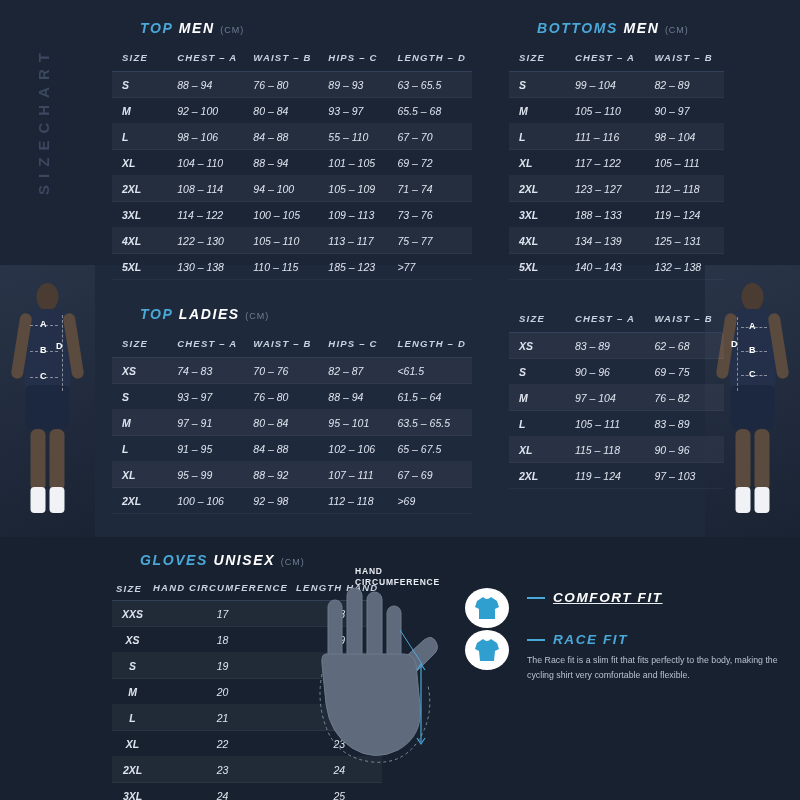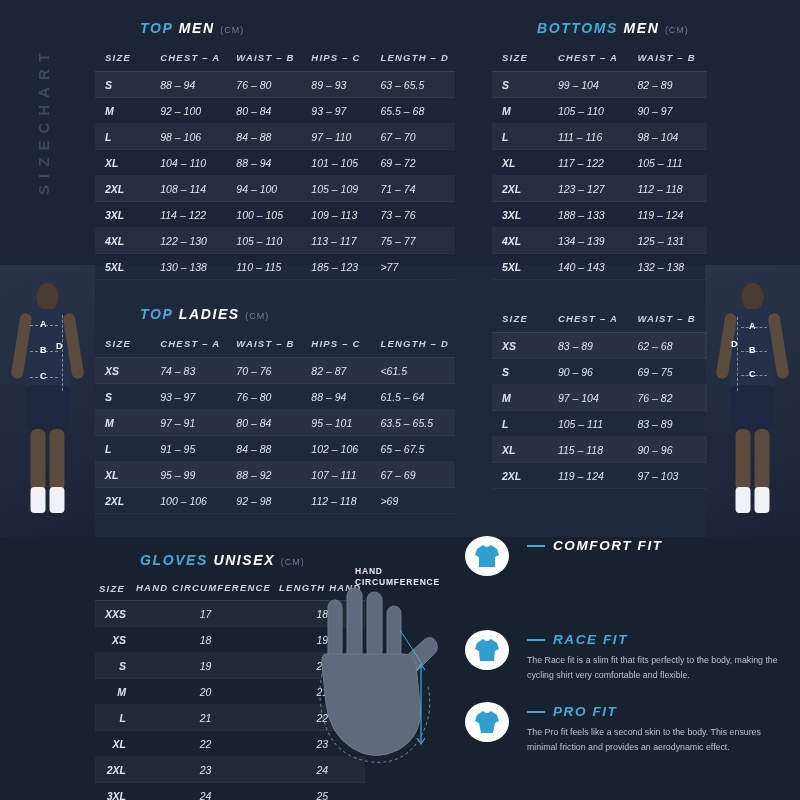--- a/index.html
+++ b/index.html
@@ -66,21 +66,21 @@
   .mline { position:absolute; border-top:1px dashed rgba(255,255,255,.45); height:0; }
   .mlinev{ position:absolute; border-left:1px dashed rgba(255,255,255,.45); width:0; }
 
   
   .block { position:absolute; }
   .title { font-size:14px; letter-spacing:1.6px; margin-bottom:9px; white-space:nowrap; }
   .title .t1 { color:#4aa8d8; font-weight:bold; font-style:italic;margin-left:45px; }
   .title .t2 { color:#ffffff; font-weight:bold; font-style:italic; }
   .title .unit { color:#6f7c93; font-size:9px; letter-spacing:1px; font-style:normal; font-weight:normal;}
 
-  table { border-collapse:collapse; width:100%; font-size:10.5px; }
+  table { border-collapse:collapse; width:100%; font-size:10.5px;margin-left:17px; }
   thead th {
     text-align:left;
     font-size:9.5px;
     letter-spacing:1.2px;
     color:#c9d2e0;
     font-weight:bold;
     font-style:italic;
     padding:7px 6px 8px 10px;
     border-bottom:1px solid #33405a;
     white-space:nowrap;
@@ -92,21 +92,21 @@
     white-space:nowrap;
     border-bottom:1px solid rgba(255,255,255,.045);
   }
   tbody td:first-child { font-weight:bold; font-style:italic; }
   tbody tr.alt td { background:rgba(255,255,255,.045); }
 
   
   .gloves thead th { text-align:center; padding:6px 4px; }
   .gloves thead th.first { text-align:left; }
   .gloves tbody td { text-align:center; }
-  .gloves tbody td:first-child { text-align:right; }
+  .gloves tbody td:first-child { text-align:center; }
   .twoline { line-height:1.15; }
 
   
   .hand-wrap { position:absolute; left:300px; top:566px; width:150px; height:218px; }
   .hand-label { position:absolute; left:355px; top:566px; font-size:8.5px; font-weight:bold; letter-spacing:.8px; color:#e8ecf3; line-height:1.3; }
 
   
   .fit { position:absolute; left:465px; width:330px; }
   .fit .row { position:relative; padding-left:62px; }
   .fit-icon {
@@ -204,21 +204,21 @@
             <td>M</td>
             <td>92 – 100</td>
             <td>80 – 84</td>
             <td>93 – 97</td>
             <td>65.5 – 68</td>
           </tr>
         <tr class="alt">
             <td>L</td>
             <td>98 – 106</td>
             <td>84 – 88</td>
-            <td>97 – 110</td>
+            <td>55 – 110</td>
             <td>67 – 70</td>
           </tr>
         <tr>
             <td>XL</td>
             <td>104 – 110</td>
             <td>88 – 94</td>
             <td>101 – 105</td>
             <td>69 – 72</td>
           </tr>
         <tr class="alt">
@@ -493,21 +493,21 @@
         <path d="M26 88 h78 q10 0 12 10 l4 42 q3 30 -22 44 q-24 12 -46 -2 q-22 -14 -26 -44 l-4 -40 q-1 -10 4 -10 Z"></path>
       </g>
       <path d="M22 108 q-6 30 6 58 q12 26 44 30 q32 3 48 -24 q14 -24 8 -52" fill="none" stroke="#7e8a9c" stroke-width="1" stroke-dasharray="3 3"></path>
       <line x1="121" y1="100" x2="121" y2="176" stroke="#4aa8d8" stroke-width="1.2"></line>
       <path d="M117 104 L121 98 L125 104" fill="none" stroke="#4aa8d8" stroke-width="1.2"></path>
       <path d="M117 172 L121 178 L125 172" fill="none" stroke="#4aa8d8" stroke-width="1.2"></path>
       <line x1="100" y1="64" x2="122" y2="98" stroke="#4aa8d8" stroke-width="1"></line>
     </svg>
   </div>
 
-  <div class="fit" style="top:538px;">
+  <div class="fit" style="top:590px;text-decoration:underline;">
     <div class="row">
       <div class="fit-icon">
         <svg width="26" height="24" viewBox="0 0 26 24">
           <path d="M9 1 L3 5 L1 11 L5 13 L5 23 L21 23 L21 13 L25 11 L23 5 L17 1 Q13 5 9 1 Z" fill="#2f9fd0"></path>
         </svg>
       </div>
       <div class="fit-name"><span class="dash"></span><span>COMFORT FIT</span></div>
     </div>
   </div>
 
@@ -516,25 +516,14 @@
       <div class="fit-icon">
         <svg width="26" height="24" viewBox="0 0 26 24">
           <path d="M9 1 L3 5 L1 11 L5 13 L6 23 L20 23 L21 13 L25 11 L23 5 L17 1 Q13 5 9 1 Z" fill="#2f9fd0"></path>
         </svg>
       </div>
       <div class="fit-name accent"><span class="dash"></span><span>RACE FIT</span></div>
       <div class="fit-desc">The Race fit is a slim fit that fits perfectly to the body, making the cycling shirt very comfortable and flexible.</div>
     </div>
   </div>
 
-  <div class="fit" style="top:704px;">
-    <div class="row">
-      <div class="fit-icon">
-        <svg width="26" height="24" viewBox="0 0 26 24">
-          <path d="M9 1 L3 5 L1 11 L5 13 L7 23 L19 23 L21 13 L25 11 L23 5 L17 1 Q13 5 9 1 Z" fill="#2f9fd0"></path>
-        </svg>
-      </div>
-      <div class="fit-name accent"><span class="dash"></span><span>PRO FIT</span></div>
-      <div class="fit-desc">The Pro fit feels like a second skin to the body. This ensures minimal friction and provides an aerodynamic effect.</div>
-    </div>
-  </div>
 
 </div>
 
 </body></html>

